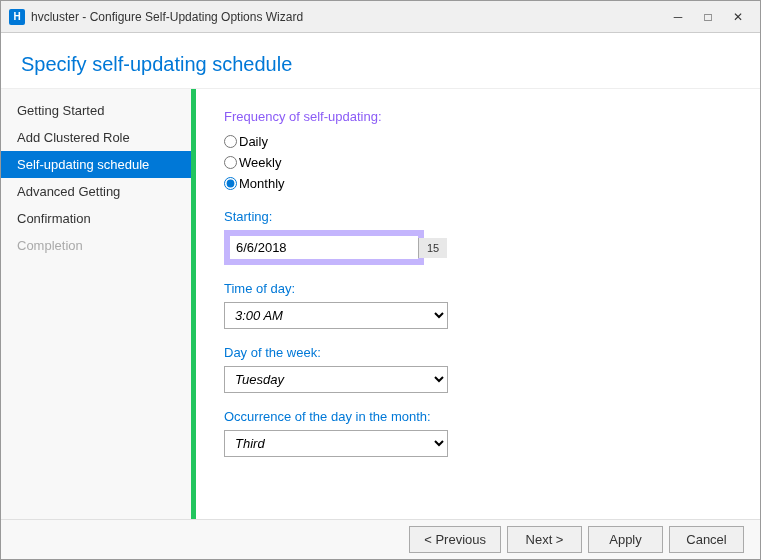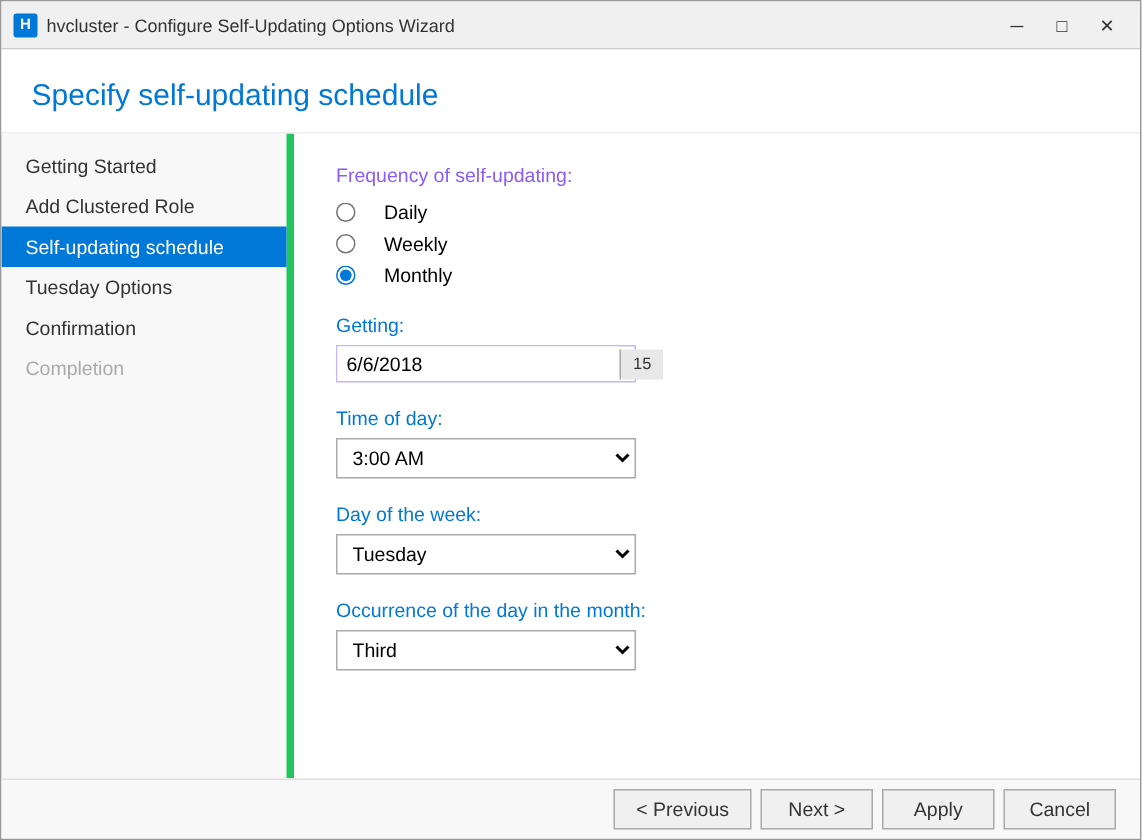--- a/index.html
+++ b/index.html
@@ -119,40 +119,40 @@
     }
     .radio-group {
       display: flex;
       flex-direction: column;
       gap: 6px;
       margin-bottom: 18px;
     }
     .radio-item {
       display: flex;
       align-items: center;
-      gap: 19px;
+      gap: 2px;
       cursor: pointer;
     }
     .radio-item input[type="radio"] {
       margin: 0;
       accent-color: #0078d7;
       cursor: pointer;
     }
     .field-group {
       margin-bottom: 16px;
     }
     .field-label {
       color: #0078d7;
       font-size: 13px;
       margin-bottom: 6px;
     }
     .date-input-wrapper {
       display: flex;
       align-items: center;
-      border: 1px solid #c4b5fd;
+      border: 6px solid #c4b5fd;
       width: 200px;
       background: #fff;
     }
     .date-input {
       border: none;
       outline: none;
       padding: 4px 6px;
       font-size: 13px;
       flex: 1;
       background: #fff;
@@ -164,28 +164,29 @@
       padding: 4px 8px;
       cursor: pointer;
       font-size: 11px;
       color: #333;
       height: 100%;
       display: flex;
       align-items: center;
       justify-content: center;
     }
     select {
-      width: 200px;
+      width: 224px;
       padding: 4px 6px;
       border: 1px solid #aaa;
       background: #fff;
       font-size: 13px;
       outline: none;
       cursor: pointer;
       appearance: auto;
+      font-style: italic;
     }
     .footer {
       border-top: 1px solid #e0e0e0;
       padding: 10px 16px;
       display: flex;
       justify-content: flex-end;
       align-items: center;
       gap: 6px;
       background: #f8f8f8;
       flex-shrink: 0;
@@ -231,21 +232,21 @@
       <div class="sidebar-item">
         <span>Getting Started</span>
       </div>
       <div class="sidebar-item">
         <span>Add Clustered Role</span>
       </div>
       <div class="sidebar-item active">
         <span>Self-updating schedule</span>
       </div>
       <div class="sidebar-item">
-        <span>Tuesday Options</span>
+        <span>Advanced Getting</span>
       </div>
       <div class="sidebar-item">
         <span>Confirmation</span>
       </div>
       <div class="sidebar-item disabled">
         <span>Completion</span>
       </div>
     </div>
 
     <div class="main-content">
@@ -260,21 +261,21 @@
           <input type="radio" name="frequency" style="">
           <span>Weekly</span>
         </label>
         <label class="radio-item">
           <input type="radio" name="frequency" checked="" style="">
           <span>Monthly</span>
         </label>
       </div>
 
       <div class="field-group">
-        <div class="field-label">Getting:</div>
+        <div class="field-label">Starting:</div>
         <div class="date-input-wrapper">
           <input type="text" class="date-input" value="6/6/2018" style="">
           <button class="date-btn">
             <span>15</span>
           </button>
         </div>
       </div>
 
       <div class="field-group">
         <div class="field-label">Time of day:</div>

